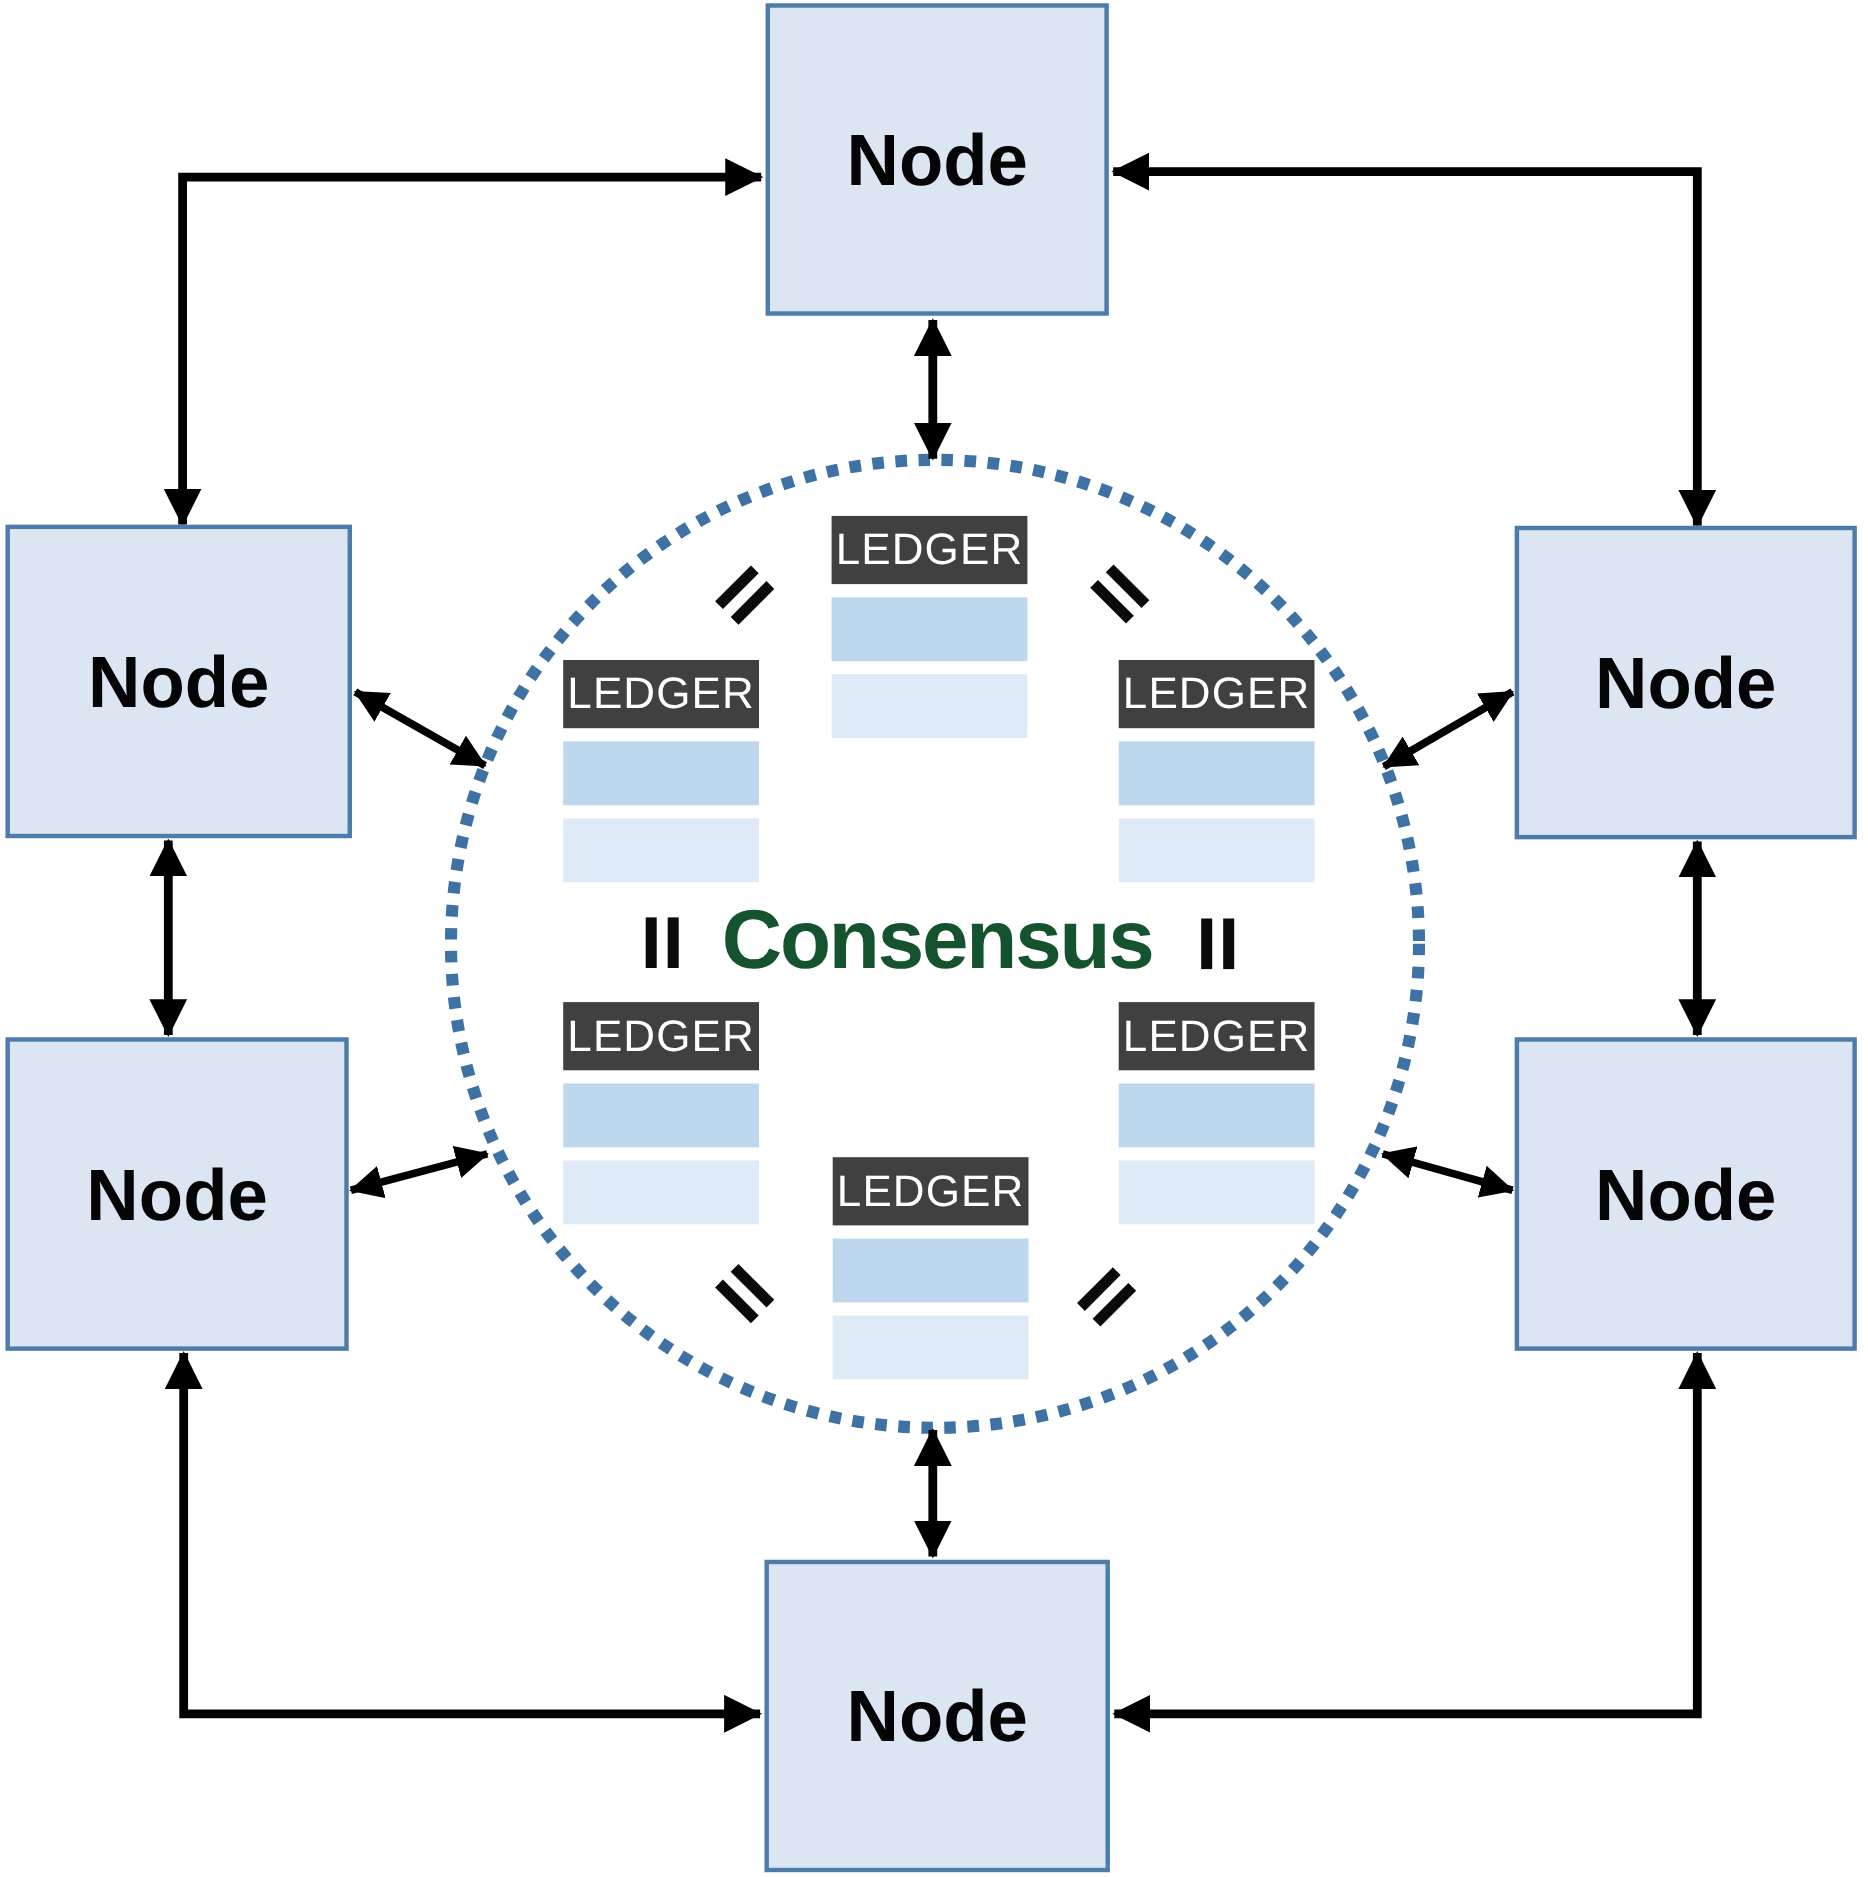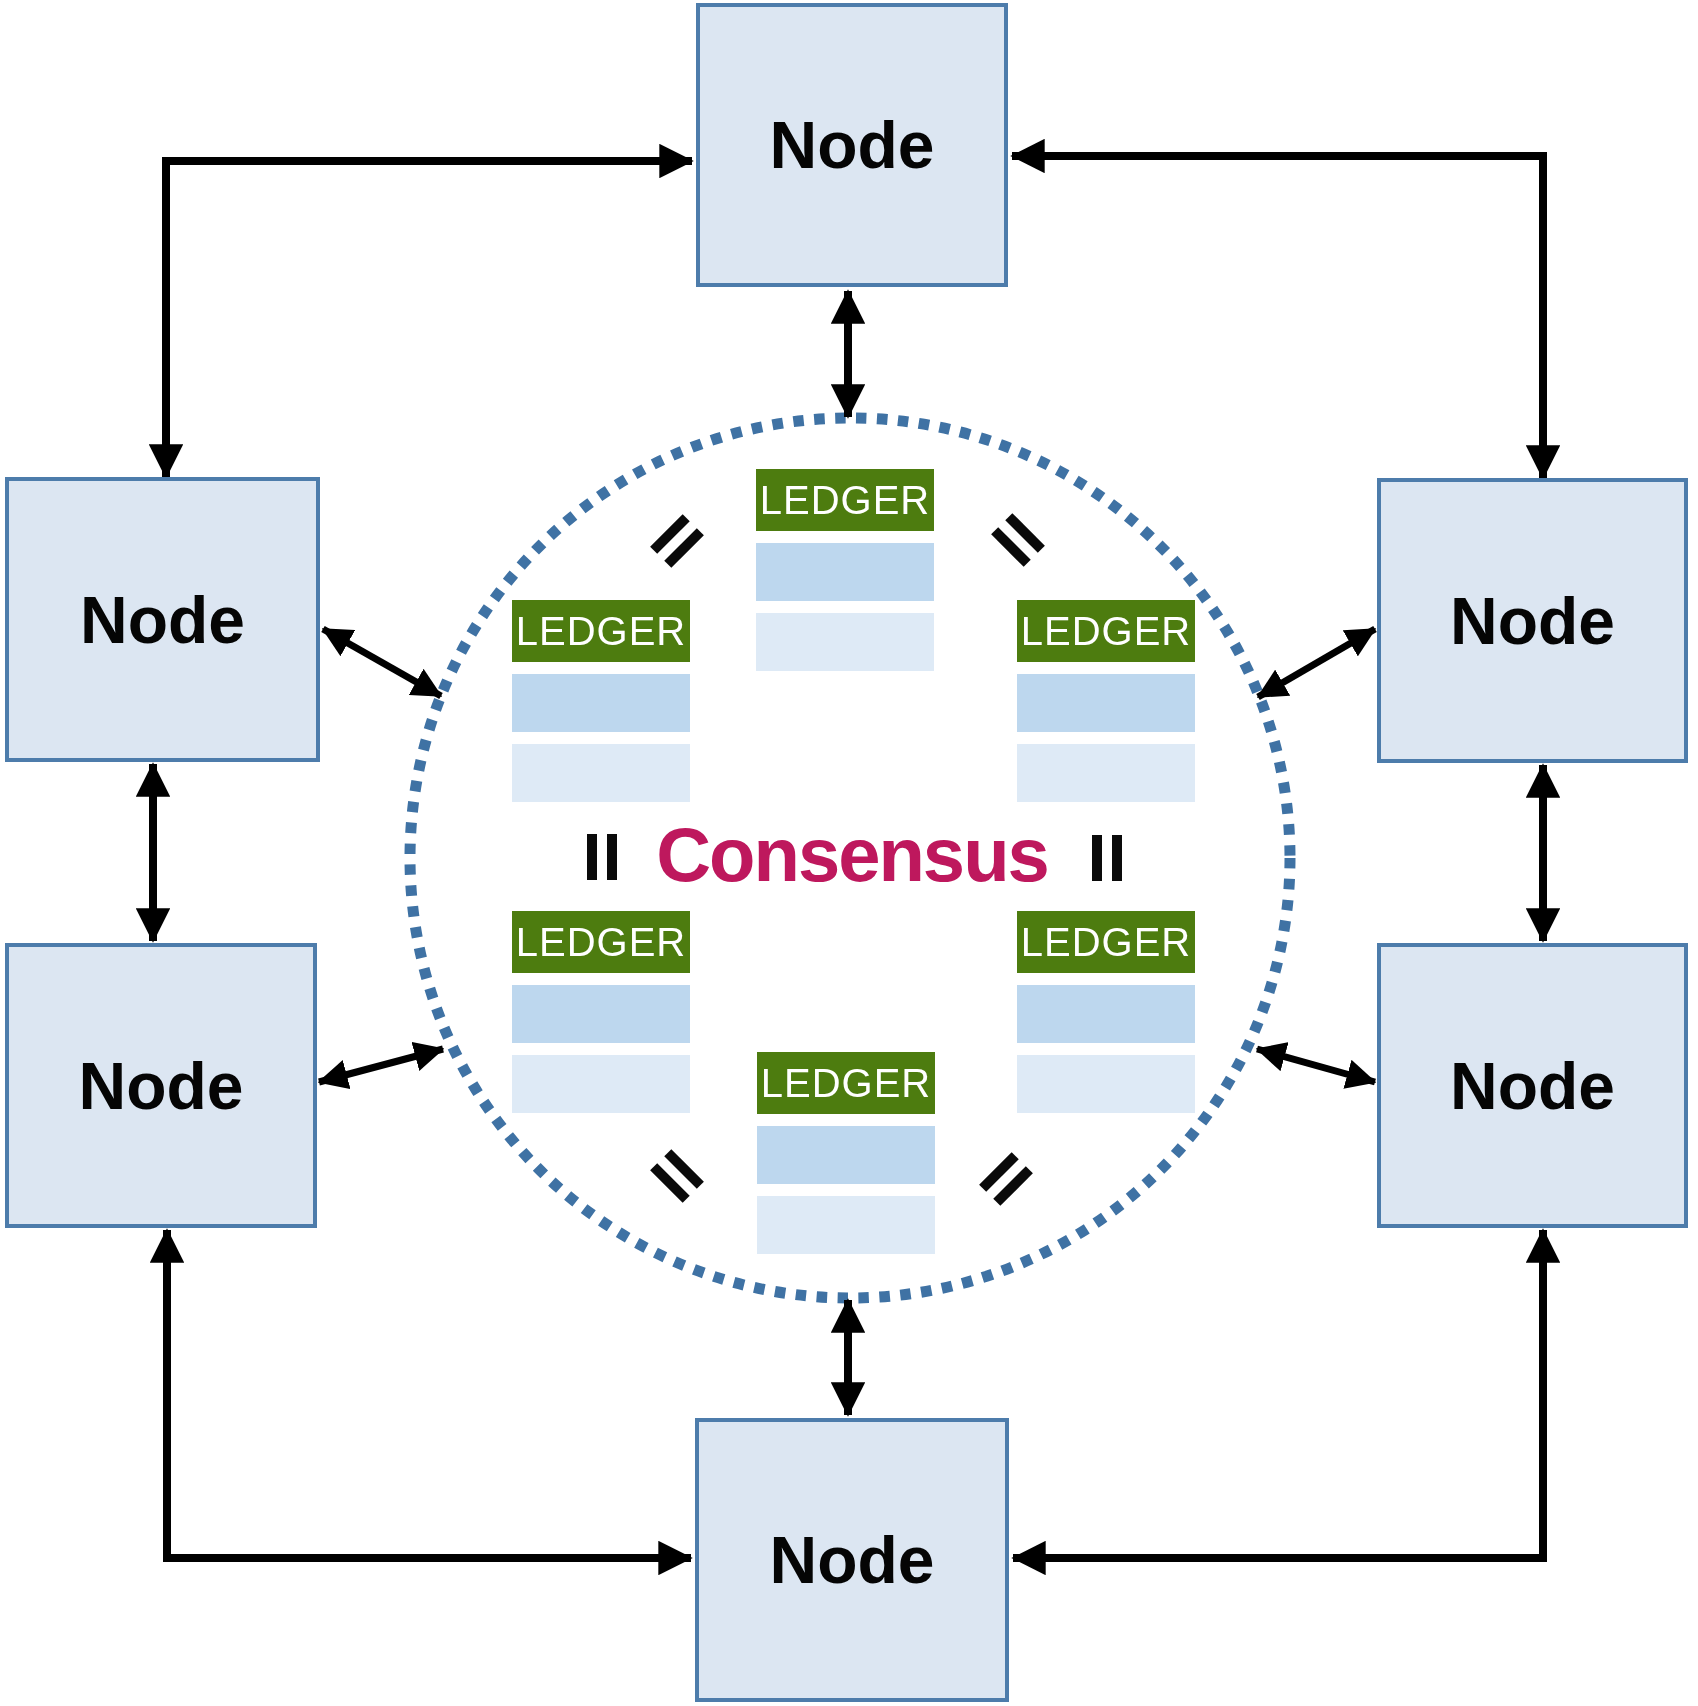--- a/index.html
+++ b/index.html
@@ -23,34 +23,34 @@
     z-index:2;
   }
   .node span{
     font-size:66px;font-weight:700;color:#050505;letter-spacing:0px;
   }
 
   
   .ledger{position:absolute;width:178px;z-index:2;}
   .ledger .hdr{
     width:178px;height:62px;
-    background:#4d7c0f;
+    background:#404040;
     color:#ffffff;
     font-size:40px;font-weight:400;letter-spacing:1px;
     display:flex;align-items:center;justify-content:center;
   }
   .ledger .row{width:178px;height:58px;margin-top:12px;}
   .ledger .row.med{background:#bdd7ee;}
   .ledger .row.light{background:#deeaf6;}
 
   
   .consensus{
     position:absolute;left:852px;top:858px;
     transform:translate(-50%,-54%);
-    font-size:76px;font-weight:700;color:#be185d;letter-spacing:-2px;
+    font-size:76px;font-weight:700;color:#14532d;letter-spacing:-2px;
     white-space:nowrap;z-index:2;
   }
 
   
   .equals{position:absolute;width:46px;height:30px;z-index:2;}
   .equals .bar{position:absolute;left:0;width:46px;height:10px;background:#0a0a0a;}
   .equals .bar.b2{top:20px;}
 </style>
 </head>
 <body>

